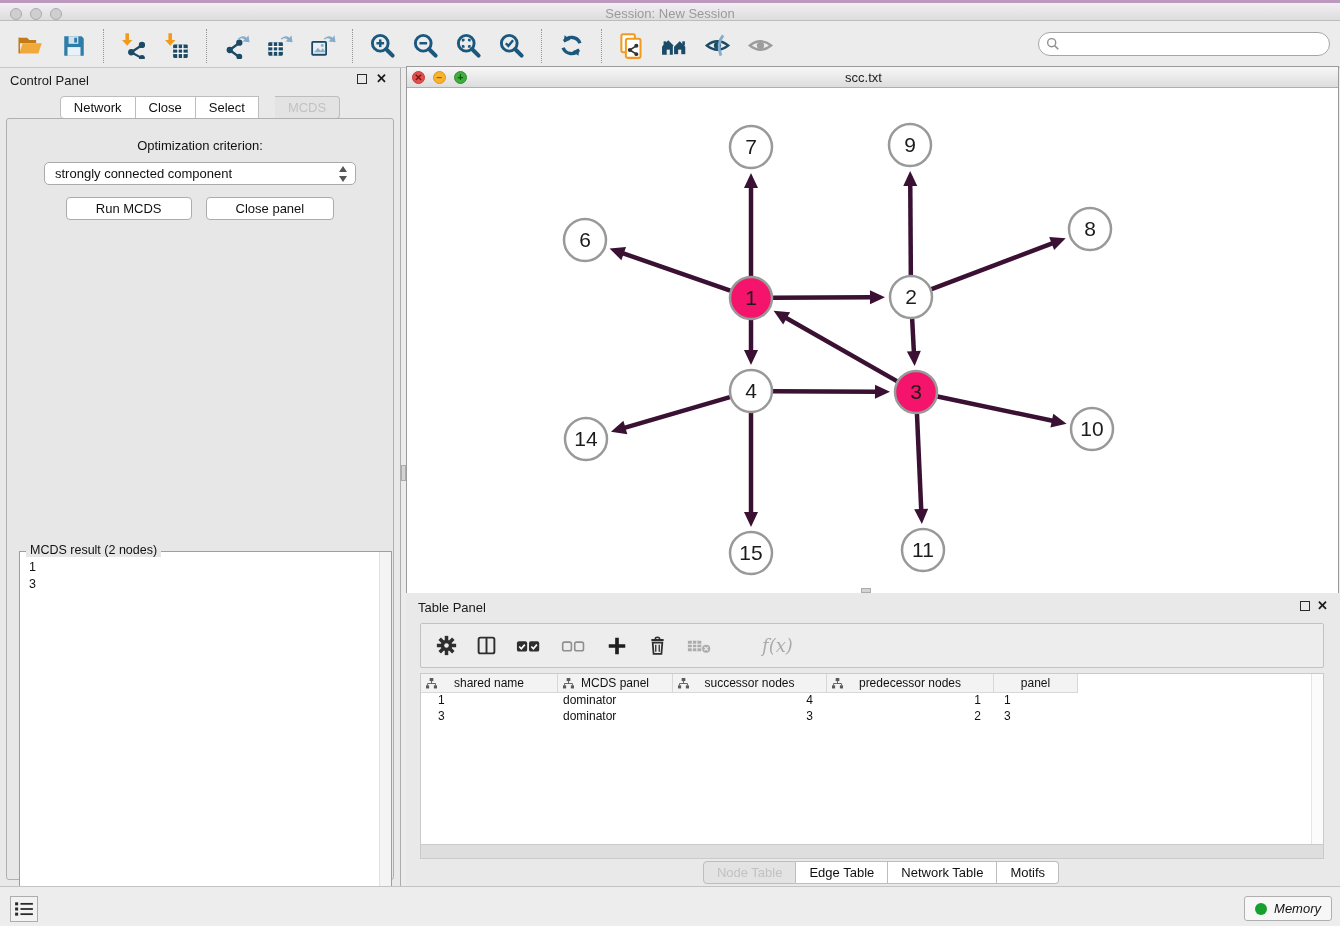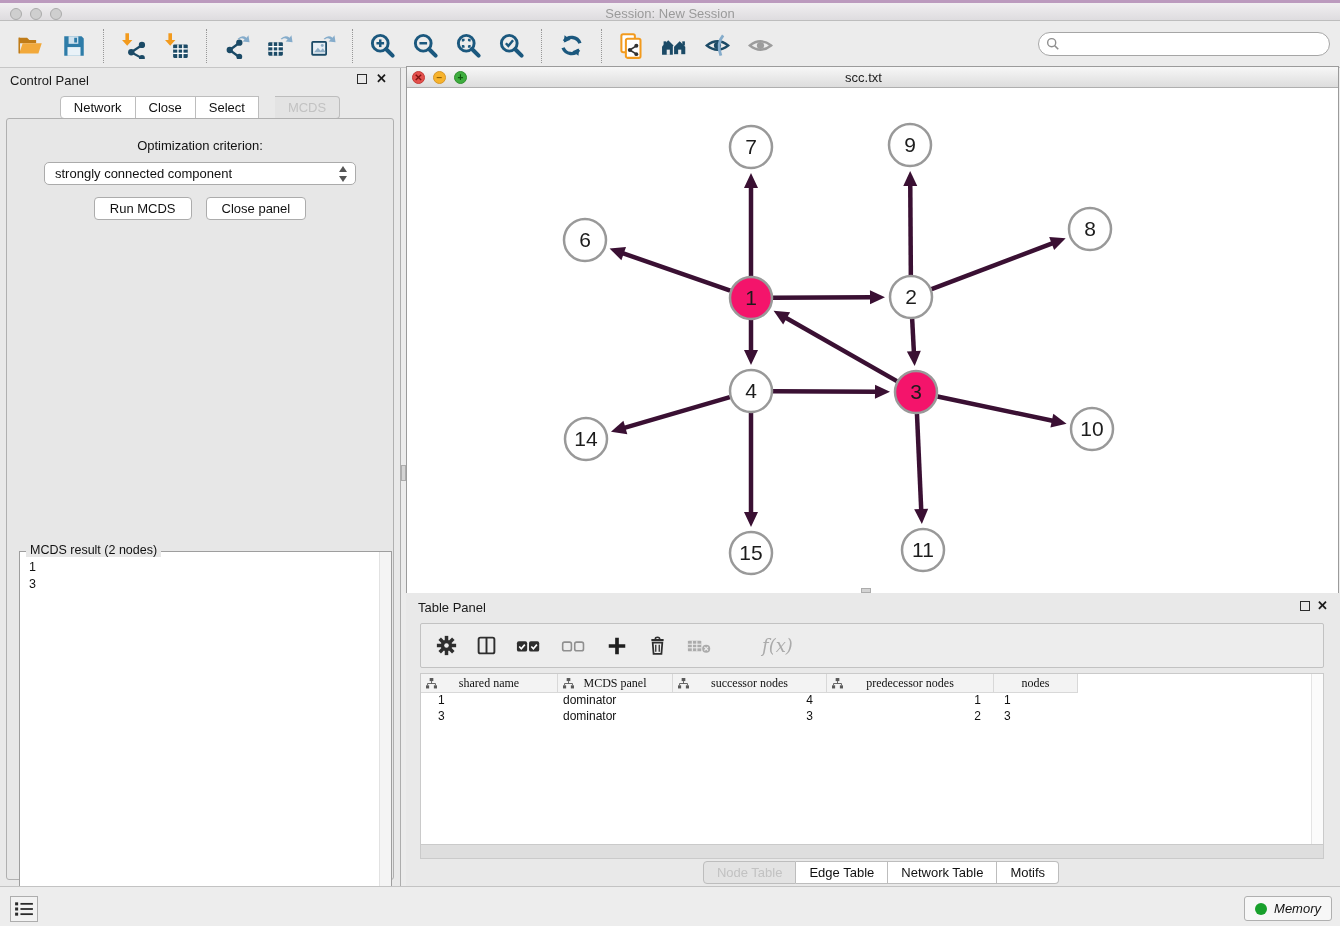--- a/index.html
+++ b/index.html
@@ -45,21 +45,21 @@
   .opt-label { margin-top:19px; text-align:center; font-size:13px; color:#111; }
   .combo { position:relative; margin:9px auto 0; width:312px; height:23px; background:#FFF;
     border:1px solid #ABABAB; border-radius:5px; font-size:13px; color:#111;
     display:flex; align-items:center; padding-left:10px; }
   .stepper { position:absolute; right:7px; top:3px; width:11px; height:16px; display:flex; flex-direction:column;
     align-items:center; justify-content:space-between; }
   .stepper .up { width:0; height:0; border-left:4.5px solid transparent; border-right:4.5px solid transparent; border-bottom:6px solid #555; }
   .stepper .dn { width:0; height:0; border-left:4.5px solid transparent; border-right:4.5px solid transparent; border-top:6px solid #555; }
   .cp-btnrow { display:flex; justify-content:center; gap:14px; margin-top:12px; }
   .pushbtn { background:#FFF; border:1px solid #ACACAC; border-radius:4px; font-size:13px;
-    color:#111; padding:3px 15px; font-family:inherit; }
+    color:#111; padding:3px 29px; font-family:inherit; }
 
   .result-box { position:absolute; left:12px; top:432px; width:373px; height:372px;
     border:1px solid #9E9E9E; background:#FFF; }
   .result-legend { position:absolute; top:-9px; left:6px; background:#E7E7E7; padding:0 4px;
     font-size:12.5px; color:#111; }
   .result-lines { padding:7px 9px; font-size:12.5px; color:#111; line-height:17px; }
   .result-scroll { position:absolute; right:0; top:0; bottom:0; width:12px; background:#F4F4F4; border-left:1px solid #E2E2E2; }
 
   
   .net-window { position:absolute; left:406px; top:66px; width:933px; height:527px;
@@ -81,21 +81,21 @@
   .table-panel { position:absolute; left:406px; top:593px; width:934px; height:293px; background:#E9E9E9; }
   .tp-float { right:30px; } .tp-close { right:12px; }
   .tp-toolbar { position:absolute; left:14px; top:30px; width:904px; height:45px;
     border:1px solid #C2C2C2; background:#EDEDED; border-radius:2px; display:flex; align-items:center; padding-left:15px; }
   .tpi { margin-right:19px; display:flex; align-items:center; }
   .fx { font-family:"DejaVu Serif",serif; font-style:italic; font-size:18px; color:#ABABAB;margin-left:31px; }
 
   .ntable { position:absolute; left:14px; top:80px; width:904px; height:172px; background:#FFF; border:1px solid #CACACA; }
   .thead { display:flex; height:19px; background:#FFF; }
   .thcell { background:#F3F3F3; border-right:1px solid #D8D8D8; border-bottom:1px solid #D8D8D8;
-    font-size:12px; color:#111; display:flex; align-items:center; position:relative;font-family:Liberation Serif, serif; }
+    font-size:12px; color:#111; display:flex; align-items:center; position:relative; }
   .thcell svg { position:absolute; left:5px; }
   .thcell span { flex:1; text-align:center; }
   .trow { display:flex; height:16px; font-size:12px; color:#111; }
   .tcell { overflow:hidden; white-space:nowrap; }
   .tscroll { position:absolute; right:0; top:0; bottom:0; width:12px; background:#FBFBFB; border-left:1px solid #E4E4E4; }
 
   .tp-trough { position:absolute; left:14px; top:252px; width:904px; height:14px; background:#DEDEDE; border:1px solid #CACACA; border-top:none; }
 
   .tp-tabs { position:absolute; left:0; top:268px; width:100%; display:flex; justify-content:center; }
 
@@ -505,21 +505,21 @@
               <rect x="0" y="8" width="3.4" height="3.4"></rect>
               <rect x="8.6" y="8" width="3.4" height="3.4"></rect>
             </g>
             <g stroke="#5A5A5A" stroke-width="1">
               <path d="M6 3.4 V6 M1.7 8 V6 H10.3 V8" fill="none"></path>
             </g>
           </svg>
           <span>predecessor nodes</span>
         </div>
         <div class="thcell" style="width: 84px;">
-          <span>nodes</span>
+          <span>panel</span>
         </div>
       </div>
     <div id="table-body">
         <div class="trow">
           <div class="tcell" style="width: 137px; text-align: left; padding-left: 17px;">1</div>
           <div class="tcell" style="width: 115px; text-align: left; padding-left: 5px;">dominator</div>
           <div class="tcell" style="width: 154px; text-align: right; padding-right: 14px;">4</div>
           <div class="tcell" style="width: 167px; text-align: right; padding-right: 13px;">1</div>
           <div class="tcell" style="width: 84px; text-align: left; padding-left: 10px;">1</div>
         </div>

